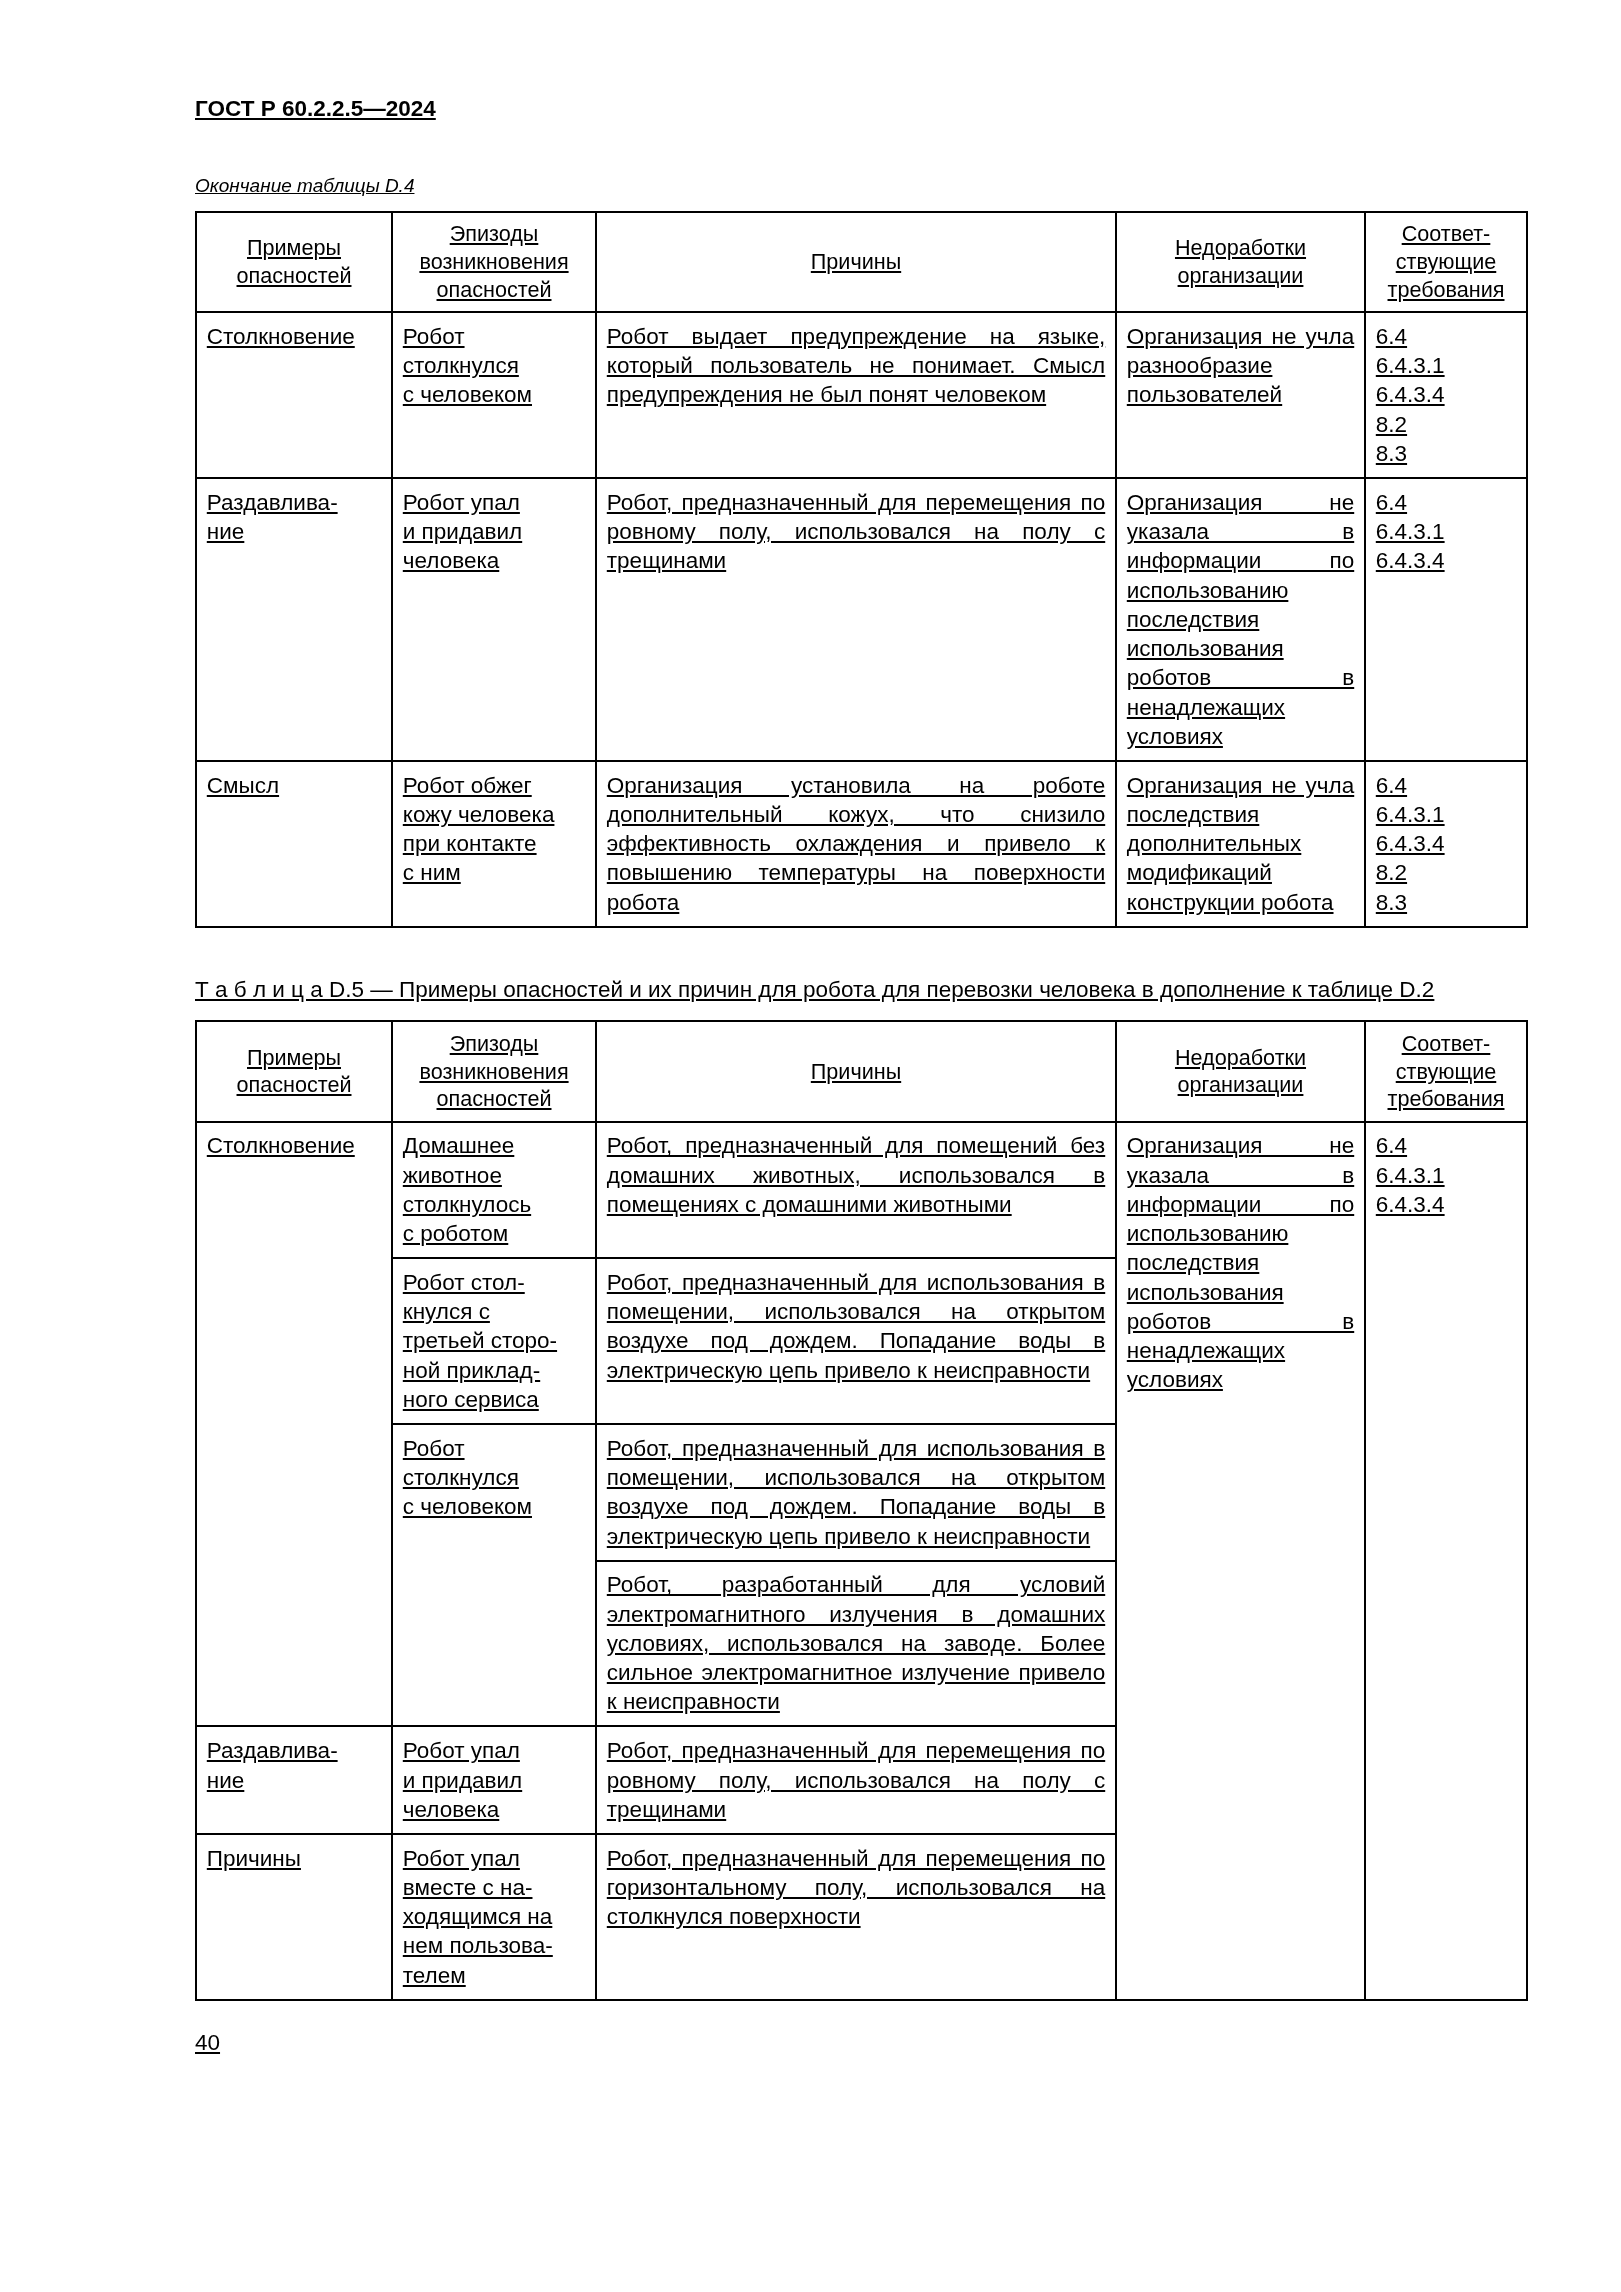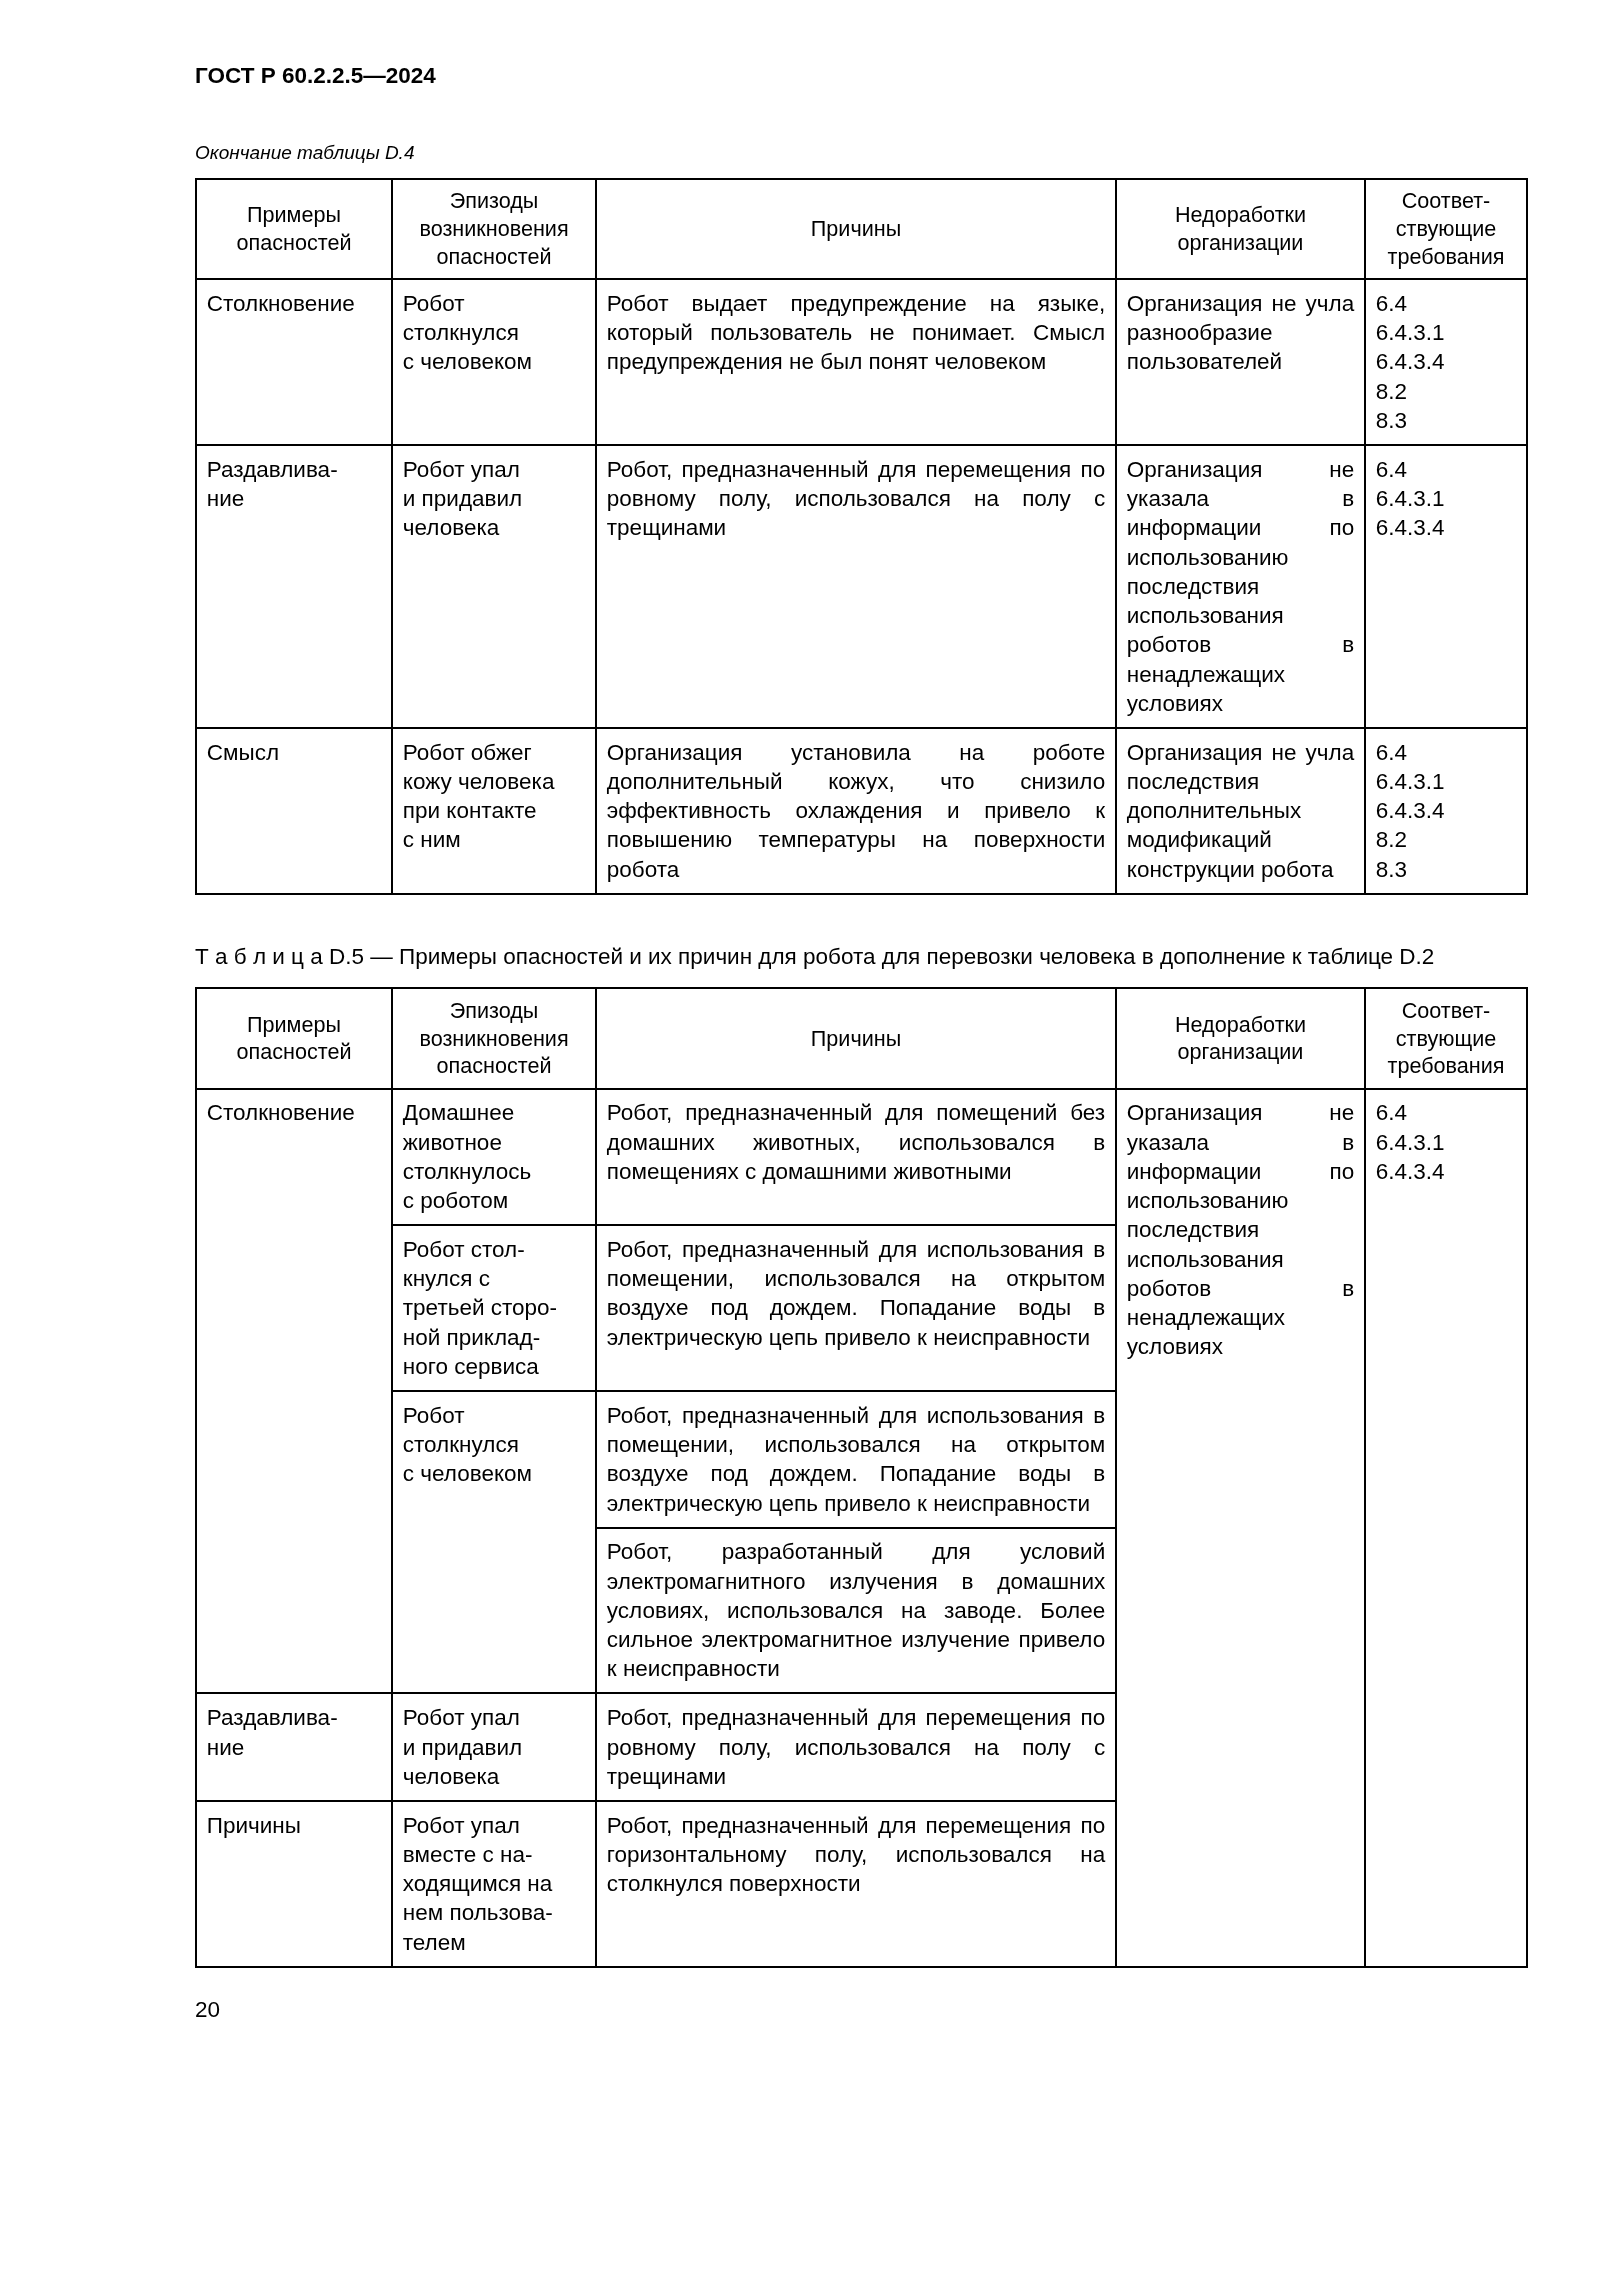--- a/index.html
+++ b/index.html
@@ -4,21 +4,22 @@
 <style>
   * { margin: 0; padding: 0; box-sizing: border-box; }
   html, body { background: #ffffff; }
   body {
     width: 1621px;
     min-height: 2293px;
     font-family: "Liberation Sans", sans-serif;
     color: #000;
   }
   .content {
-    padding: 63px 95px 0 195px;
+    padding: 96px 95px 0 195px;
+    text-decoration: underline;
   }
   .doc-header {
     font-size: 22.5px;
     font-weight: 700;
     margin-bottom: 53px;
   }
   .table-caption {
     font-size: 19px;
     font-style: italic;
     margin-bottom: 13.7px;
@@ -210,16 +211,16 @@
 вместе с на-
 ходящимся на
 нем пользова-
 телем</td>
           <td class="c3">Робот, предназначенный для перемещения по горизонтальному полу, использовался на столкнулся поверхности</td>
         </tr>
       </tbody>
     </table>
   </section>
 
-  <div class="page-number">20</div>
+  <div class="page-number">40</div>
 
 </div>
 
 
 </body></html>

